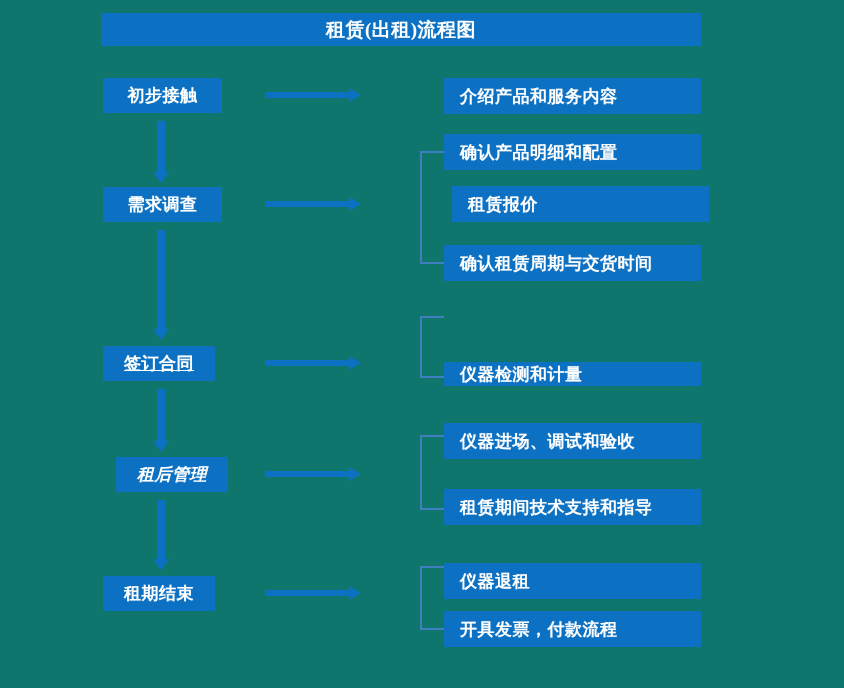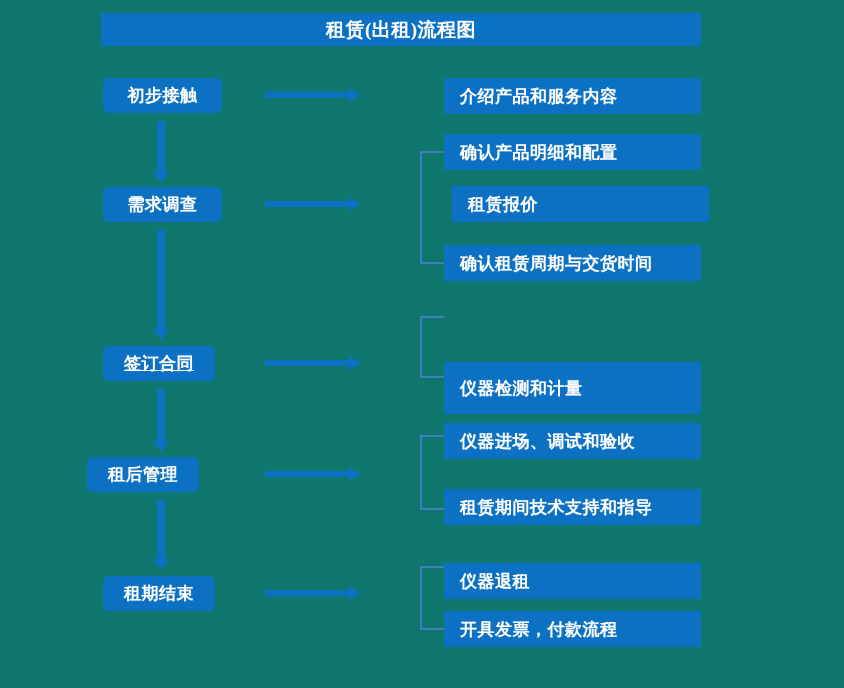--- a/index.html
+++ b/index.html
@@ -29,21 +29,20 @@
     letter-spacing: 0.5px;
     text-shadow: 0 0 1px rgba(255,255,255,0.25);
   }
   .title-box {
     justify-content: center;
     font-size: 19px;
   }
   .stage-box {
     justify-content: center;
     font-size: 17px;
-    border-radius: 6px;
   }
   .detail-box {
     justify-content: flex-start;
     padding-left: 16px;
     font-size: 17px;
   }
   .arrow-h {
     position: absolute;
     height: 0;
   }
@@ -98,21 +97,21 @@
 <div id="canvas">
 
   <div class="box title-box" style="left:101px; top:13px; width:600px; height:33px;">租赁(出租)流程图</div>
 
   <div class="box stage-box" style="left:103px; top:78px; width:119px; height:35px;">初步接触</div>
 
   <div class="box stage-box" style="left:103px; top:187px; width:119px; height:35px;">需求调查</div>
 
   <div class="box stage-box" style="left:103px; top:346px; width:112px; height:35px;text-decoration:underline;">签订合同</div>
 
-  <div class="box stage-box" style="left:87px; top:457px; width:112px; height:35px;">租后管理</div>
+  <div class="box stage-box" style="left:116px; top:457px; width:112px; height:35px;font-style:italic;">租后管理</div>
 
   <div class="box stage-box" style="left:103px; top:576px; width:112px; height:35px;">租期结束</div>
 
   <div class="arrow-v" style="left:161px; top:121px; height:62px;">
     <div class="shaft" style="height:51px;"></div>
     <div class="head" style="top:51px;"></div>
   </div>
 
   <div class="arrow-v" style="left:161px; top:230px; height:110px;">
     <div class="shaft" style="height:99px;"></div>
@@ -161,21 +160,21 @@
 
   <div class="box detail-box" style="left:444px; top:78px; width:257px; height:36px;">介绍产品和服务内容</div>
 
   <div class="box detail-box" style="left:444px; top:134px; width:257px; height:36px;">确认产品明细和配置</div>
 
   <div class="box detail-box" style="left:444px; top:186px; width:257px; height:36px;margin-left:8px;">租赁报价</div>
 
   <div class="box detail-box" style="left:444px; top:245px; width:257px; height:36px;">确认租赁周期与交货时间</div>
 
 
-  <div class="box detail-box" style="left:444px; top:362px; width:257px; height:52px;">仪器检测和计量</div>
+  <div class="box detail-box" style="left:444px; top:362px; width:257px; height:24px;">仪器检测和计量</div>
 
   <div class="box detail-box" style="left:444px; top:423px; width:257px; height:36px;">仪器进场、调试和验收</div>
 
   <div class="box detail-box" style="left:444px; top:489px; width:257px; height:36px;">租赁期间技术支持和指导</div>
 
   <div class="box detail-box" style="left:444px; top:563px; width:257px; height:36px;">仪器退租</div>
 
   <div class="box detail-box" style="left:444px; top:611px; width:257px; height:36px;">开具发票，付款流程</div>
 
 </div>

